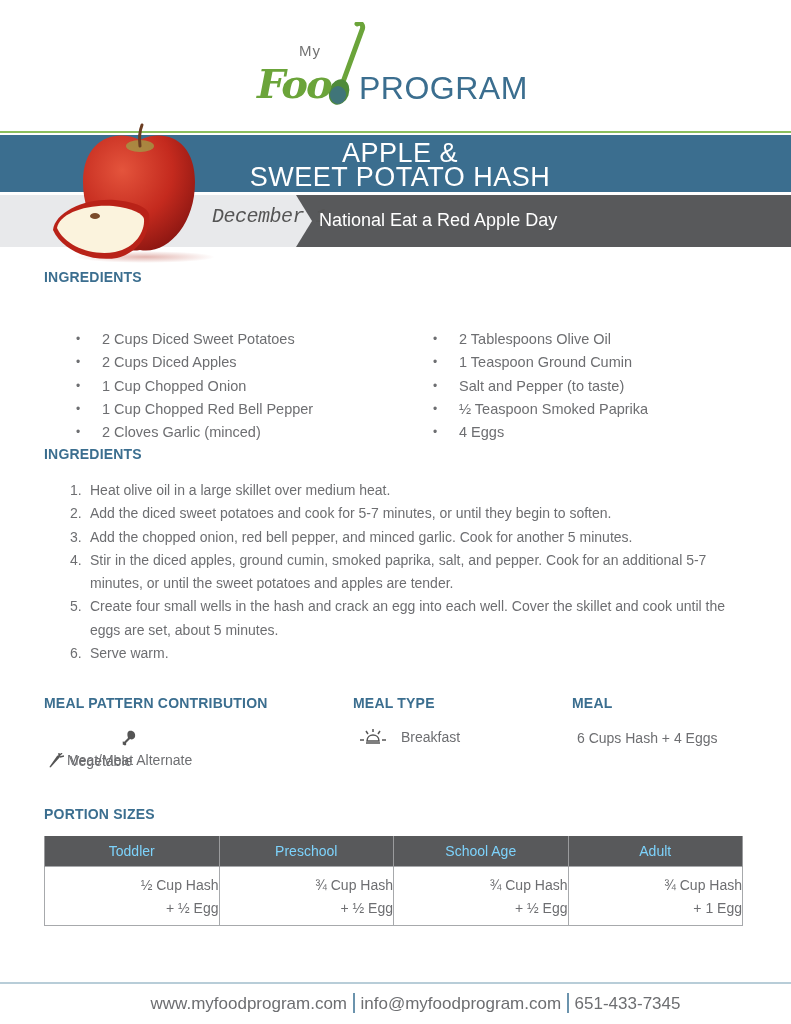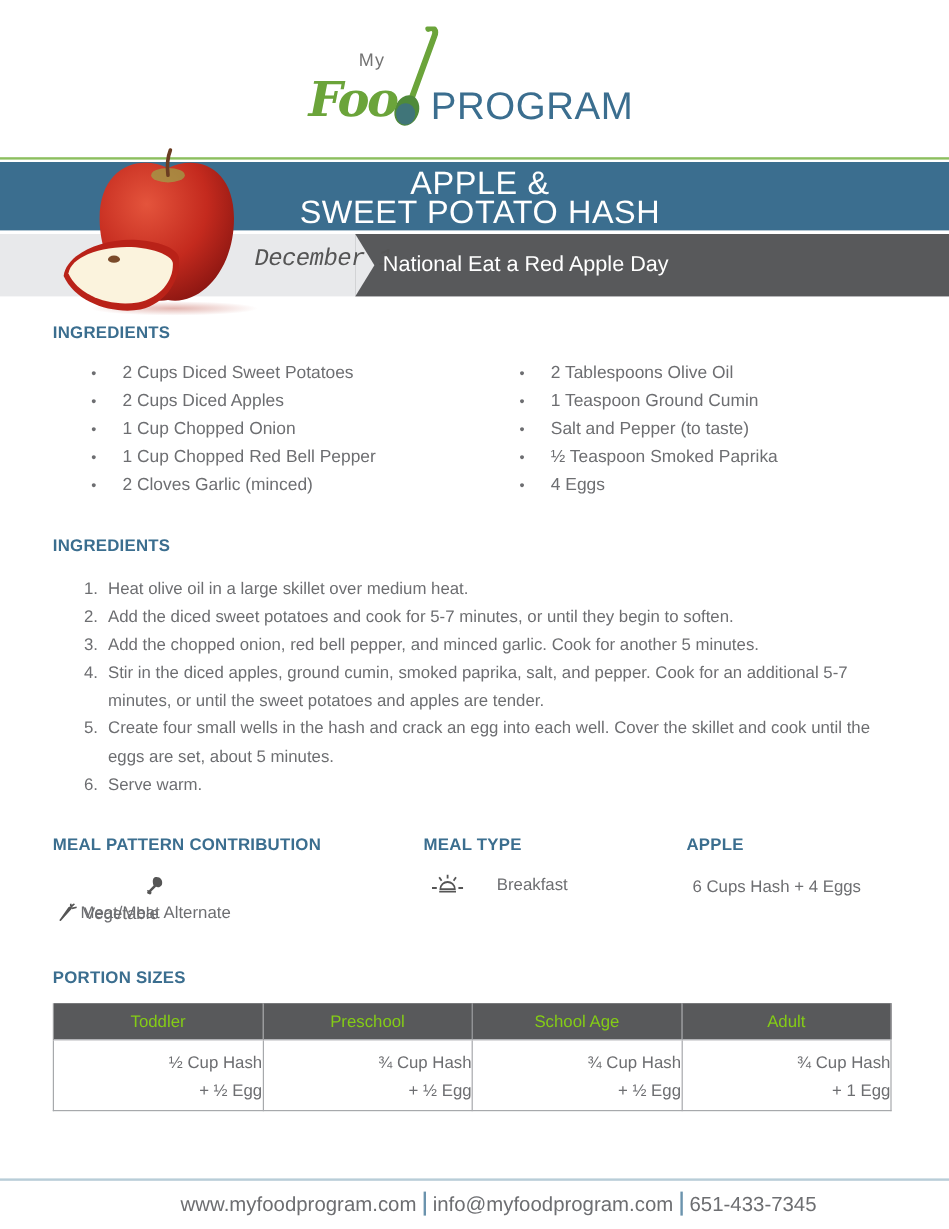--- a/index.html
+++ b/index.html
@@ -21,32 +21,32 @@
   .sub-band { position: absolute; left: 0; top: 195px; width: 791px; height: 52px; background: #e8e9eb; }
   .sub-dark { position: absolute; left: 296px; top: 195px; width: 495px; height: 52px; background: #58595b; }
   .sub-arrow { position: absolute; left: 296px; top: 195px; width: 0; height: 0; border-top: 26px solid transparent; border-bottom: 26px solid transparent; border-left: 16px solid #e8e9eb; }
   .date { position: absolute; left: 212px; top: 205px; font-family: Liberation Mono, monospace; font-style: italic; font-size: 20px; color: #555; letter-spacing: -0.5px; }
   .observance { position: absolute; left: 319px; top: 210px; font-size: 18px; color: #ffffff; }
 
   .apple { position: absolute; left: 45px; top: 120px; width: 170px; height: 145px; }
 
   .section-head { position: absolute; font-weight: bold; font-size: 14px; color: #3b6e8f; letter-spacing: 0.2px; }
 
-  ul.ing { position: absolute; list-style: none; font-size: 14.5px; color: #6d6e71; }
+  ul.ing { position: absolute; list-style: none; font-size: 14.5px; color: #6d6e71; margin-top: 28px; }
   ul.ing li { height: 23.3px; line-height: 23.3px; position: relative; padding-left: 28px; }
   ul.ing li::before { content: "•"; position: absolute; left: 2px; font-size: 12px; color: #6d6e71; }
 
   ol.dir { position: absolute; left: 70px; top: 479px; width: 680px; list-style: none; font-size: 14px; color: #6d6e71; }
   ol.dir li { position: relative; padding-left: 20px; line-height: 23.3px; }
   ol.dir li .num { position: absolute; left: 0; top: 0; }
 
   .meta-item { position: absolute; font-size: 14px; color: #6d6e71; display: flex; align-items: center; gap: 6px; }
 
   table.portions { position: absolute; left: 44px; top: 836px; width: 699px; border-collapse: collapse; font-size: 14px; }
-  table.portions th { background: #58595b; color: #84cc16; font-weight: normal; height: 30px; border-left: 1px solid #9a9b9d; border-right: 1px solid #9a9b9d; width: 25%; }
+  table.portions th { background: #58595b; color: #7dd3fc; font-weight: normal; height: 30px; border-left: 1px solid #9a9b9d; border-right: 1px solid #9a9b9d; width: 25%; }
   table.portions td { border: 1px solid #a7a9ac; text-align: right; color: #6d6e71; height: 59px; line-height: 23px; padding-top: 2px; }
 
   .footer-line { position: absolute; left: 0; top: 982px; width: 791px; height: 2px; background: #b8cdd8; }
   .footer { position: absolute; left: 0; top: 993px; width: 791px; text-align: center; font-size: 17px; color: #6d6e71; padding-left: 40px; }
   .footer .sep { display: inline-block; width: 1.5px; height: 20px; background: #6b93ad; vertical-align: -4px; margin: 0 6px; }
 </style>
 </head>
 <body>
 
 <div class="logo">
@@ -127,30 +127,30 @@
 </div>
 <div class="meta-item" style="left:49px; top:753px;">
   <svg width="15" height="16" viewBox="0 0 15 16">
     <path d="M11 4 L2 14 C1 15 0 14 1 13 L8 3 C9 2 11 2 11 4 Z" fill="#555"></path>
     <path d="M10 3 L13 0 M11 4 L15 3 M10 2 L10 0" stroke="#555" stroke-width="1.4"></path>
   </svg>
   <span>Vegetable</span>
 </div>
 
 <div class="section-head" style="left:353px; top:695px;">MEAL TYPE</div>
-<div class="meta-item" style="left:360px; top:728px; gap:28px;">
+<div class="meta-item" style="left:360px; top:728px; gap:15px;">
   <svg width="26" height="18" viewBox="0 0 26 18">
     <path d="M13 1 L13 4 M6 3 L8 6 M20 3 L18 6" stroke="#555" stroke-width="1.5"></path>
     <path d="M7 13 C7 9 10 7 13 7 C16 7 19 9 19 13 Z" fill="none" stroke="#555" stroke-width="1.5"></path>
     <path d="M6 15 L20 15 M0 12 L4 12 M22 12 L26 12" stroke="#555" stroke-width="1.5"></path>
   </svg>
   <span>Breakfast</span>
 </div>
 
-<div class="section-head" style="left:572px; top:695px;">APPLE</div>
+<div class="section-head" style="left:572px; top:695px;">MEAL</div>
 <div class="meta-item" style="left:577px; top:730px;">6 Cups Hash + 4 Eggs</div>
 
 <div class="section-head" style="left:44px; top:806px;">PORTION SIZES</div>
 <table class="portions">
   <thead>
     <tr>
       <th>Toddler</th>
       <th>Preschool</th>
       <th>School Age</th>
       <th>Adult</th>

